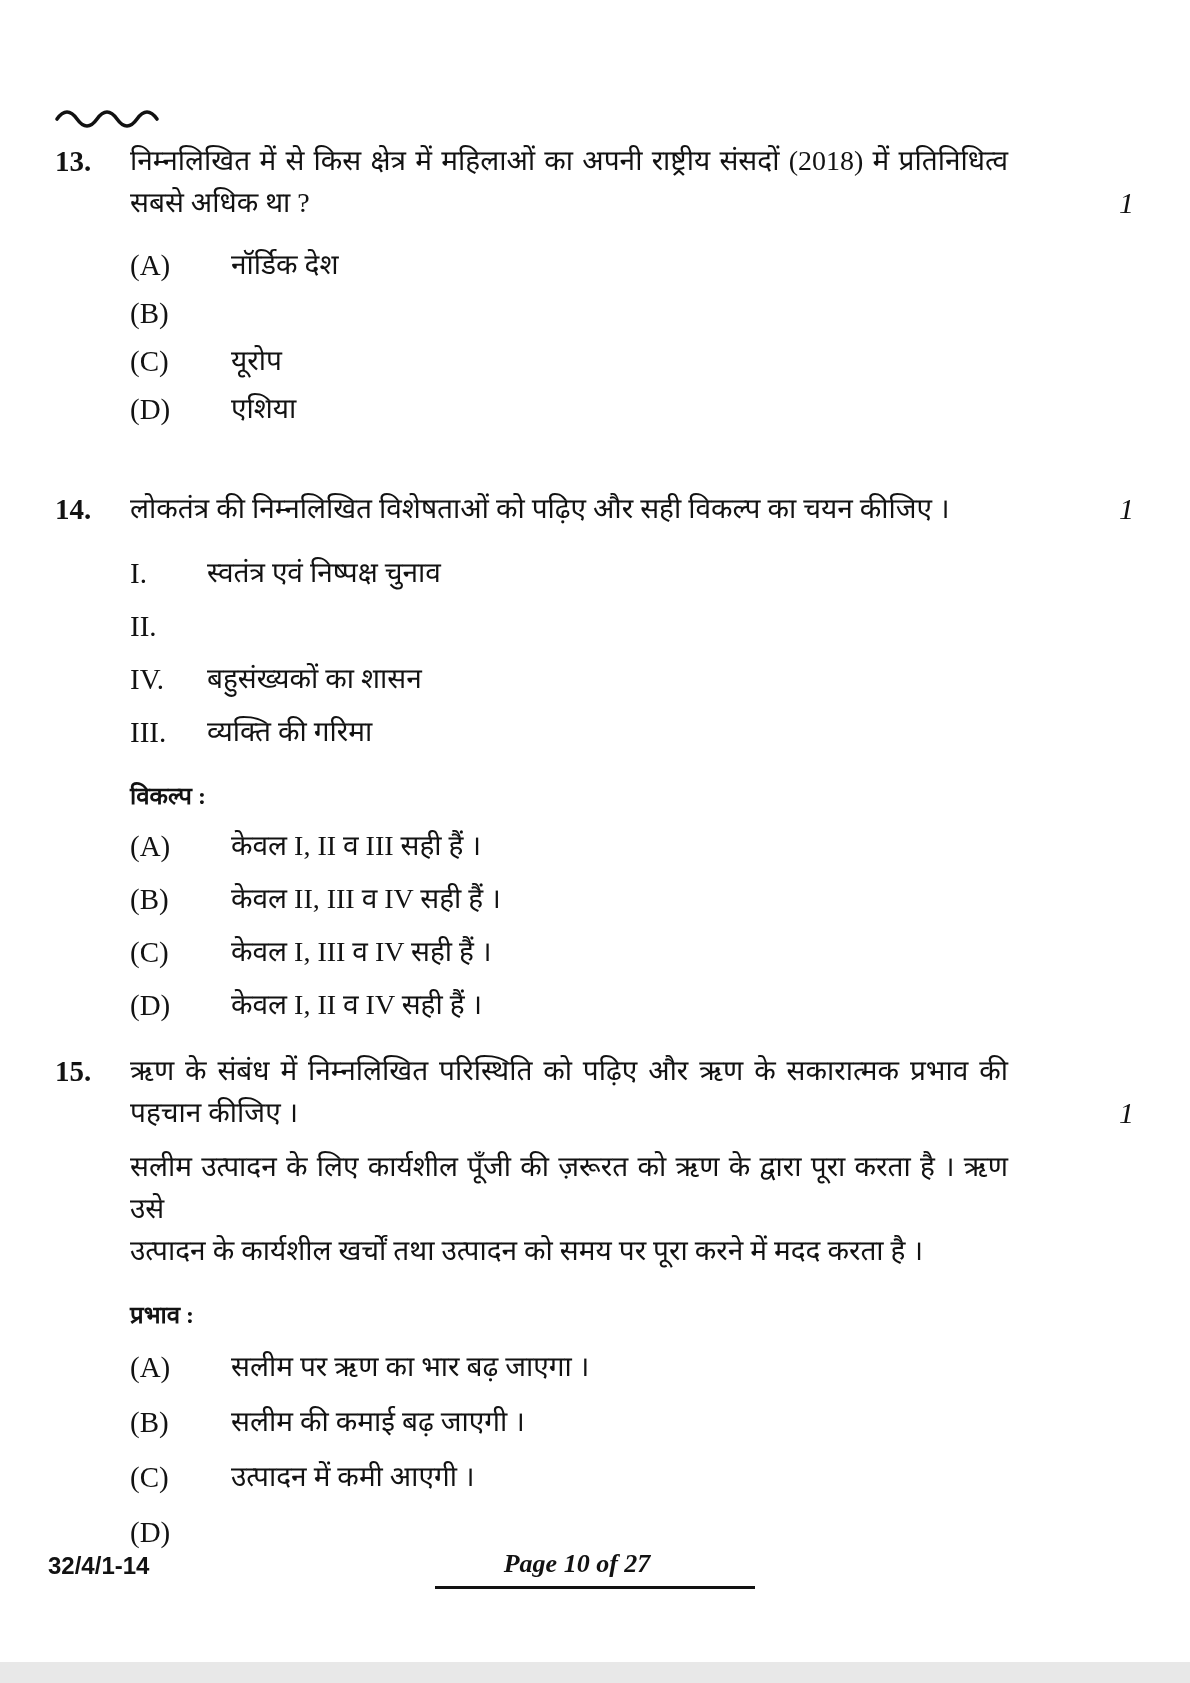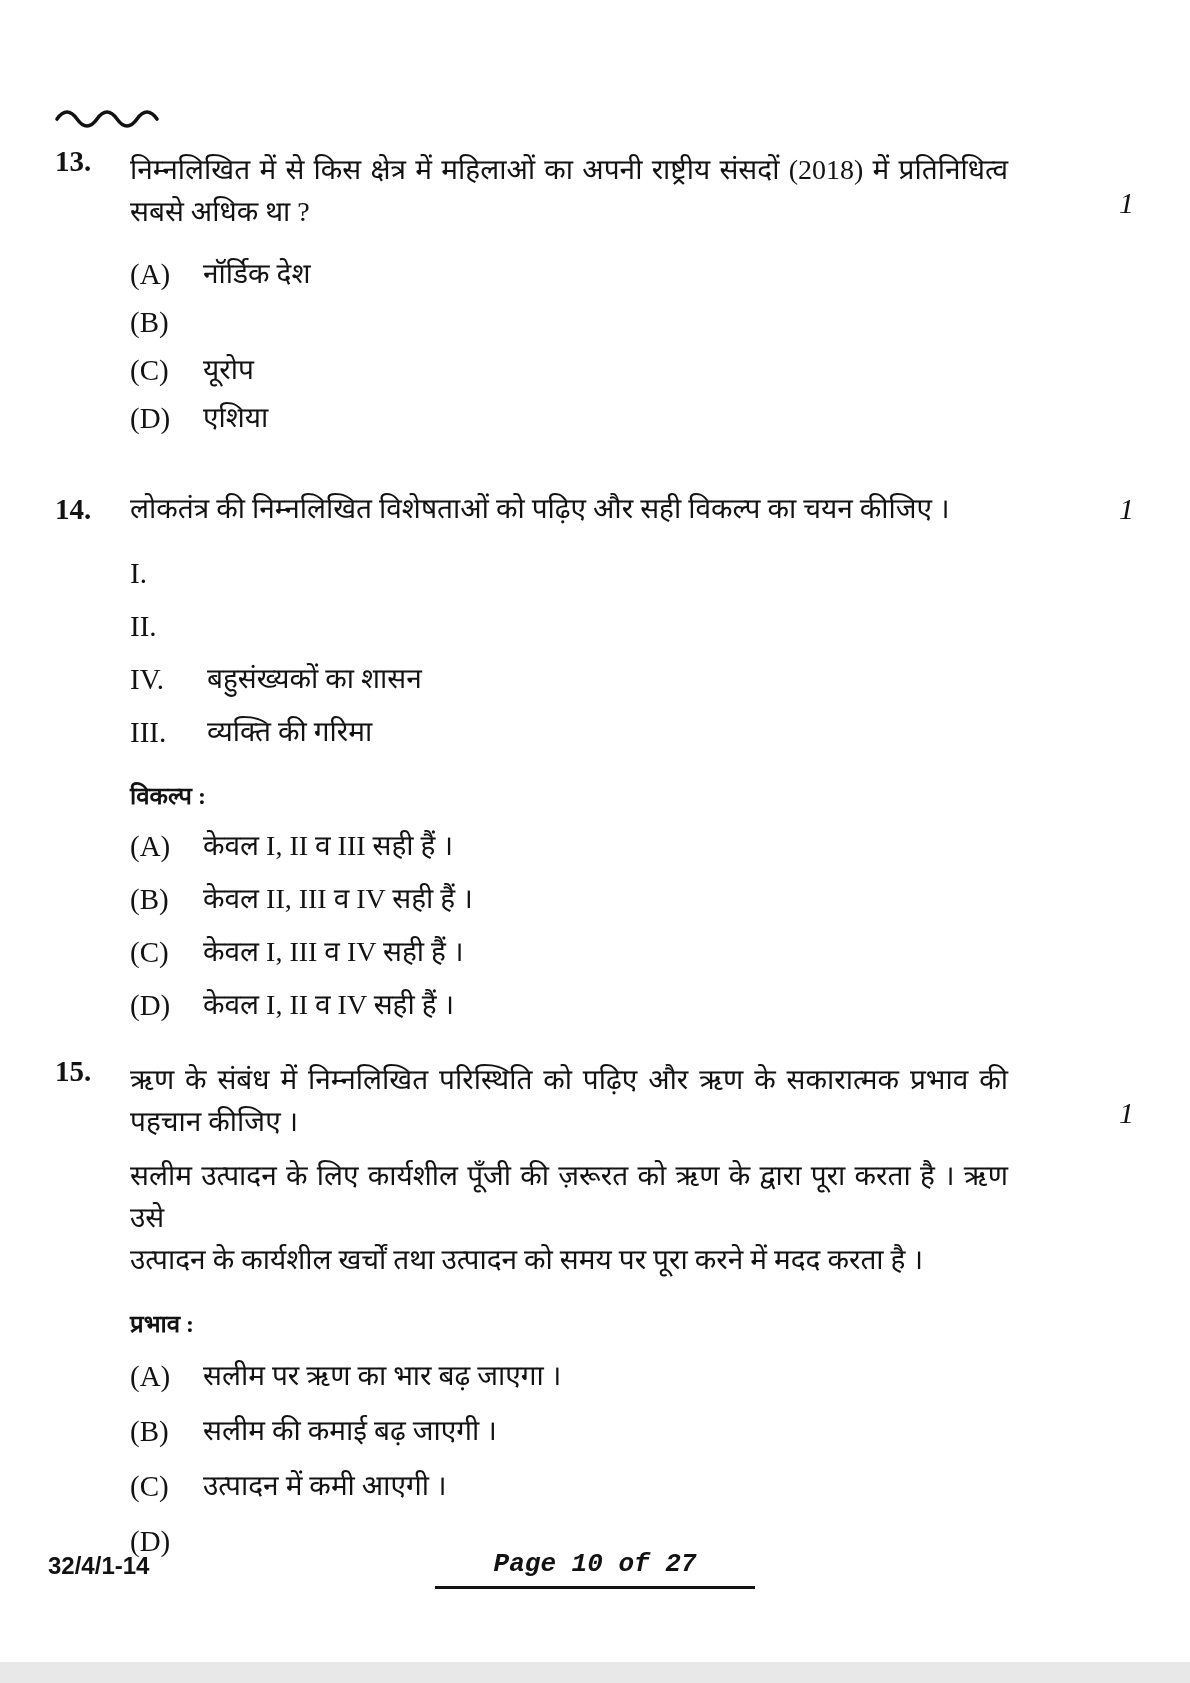--- a/index.html
+++ b/index.html
@@ -22,59 +22,59 @@
   .q15 { top: 1050px; }
 
   .q-num {
     position: absolute; left: 55px; top: 0;
     width: 70px;
     font-weight: bold; font-size: 29px; line-height: 42px;
   }
   .q-body { margin-left: 130px; width: 878px; }
 
   .line { font-size: 28px; line-height: 42px; }
-  .fill { text-align: justify; text-align-last: justify; margin-top: 9px; }
+  .fill { text-align: justify; text-align-last: justify; }
 
   .marks {
     position: absolute; right: 56px; top: 0;
     font-style: italic; font-size: 30px; line-height: 42px;
   }
   .q13 .marks { top: 42px; }
   .q14 .marks { top: 0; }
   .q15 .marks { top: 42px; }
 
   .stmt-list { margin-top: 22px; }
   .stmt { display: flex; line-height: 42px; margin-bottom: 11px; }
   .stmt-numeral { flex: none; width: 77px; font-size: 29px; }
   .stmt-text { font-size: 28px; }
 
   .sub-head { font-weight: bold; font-size: 24px; line-height: 42px; margin-top: 22px; font-family: Liberation Serif, serif; }
 
   .opt { display: flex; line-height: 42px; }
   .opt-letter { flex: none; width: 73px; font-size: 29px; }
-  .opt-text { font-size: 28px; }
+  .opt-text { font-size: 28px; margin-left: 28px; }
 
   .q13 .opt-list { margin-top: 20px; }
   .q13 .opt { margin-bottom: 6px; }
   .q14 .opt-list { margin-top: 8px; }
   .q14 .opt { margin-bottom: 11px; }
   .q15 .opt-list { margin-top: 10px; }
   .q15 .opt { margin-bottom: 13px; }
 
   .context { margin-top: 12px; }
 
   .footer-code {
     position: absolute; left: 48px; top: 1552px;
     font-family: "Liberation Sans", "DejaVu Sans", sans-serif;
     font-size: 24px; font-weight: 600;
   }
   .footer-page {
-    position: absolute; left: 435px; top: 1549px; width: 320px;
+    position: absolute; left: 417px; top: 1549px; width: 320px;
     text-align: center;
-    font-family: Liberation Mono, monospace;
+    font-family: Liberation Serif, serif;
     font-style: italic; font-size: 26px; font-weight: 600;
   }
   .footer-line {
     position: absolute; left: 435px; top: 1586px;
     width: 320px; height: 3px; background: #121212;
   }
 </style>
 </head>
 <body>
 
@@ -111,20 +111,21 @@
   </div>
 
   <div class="q q14">
     <div class="q-num">14.</div>
     <div class="marks">1</div>
     <div class="q-body">
       <div class="line">लोकतंत्र की निम्नलिखित विशेषताओं को पढ़िए और सही विकल्प का चयन कीजिए ।</div>
       <div class="stmt-list">
         <div class="stmt">
           <span class="stmt-numeral">I.</span>
+          <span class="stmt-text">स्वतंत्र एवं निष्पक्ष चुनाव</span>
         </div>
         <div class="stmt">
           <span class="stmt-numeral">II.</span>
         </div>
         <div class="stmt">
           <span class="stmt-numeral">IV.</span>
           <span class="stmt-text">बहुसंख्यकों का शासन</span>
         </div>
         <div class="stmt">
           <span class="stmt-numeral">III.</span>

